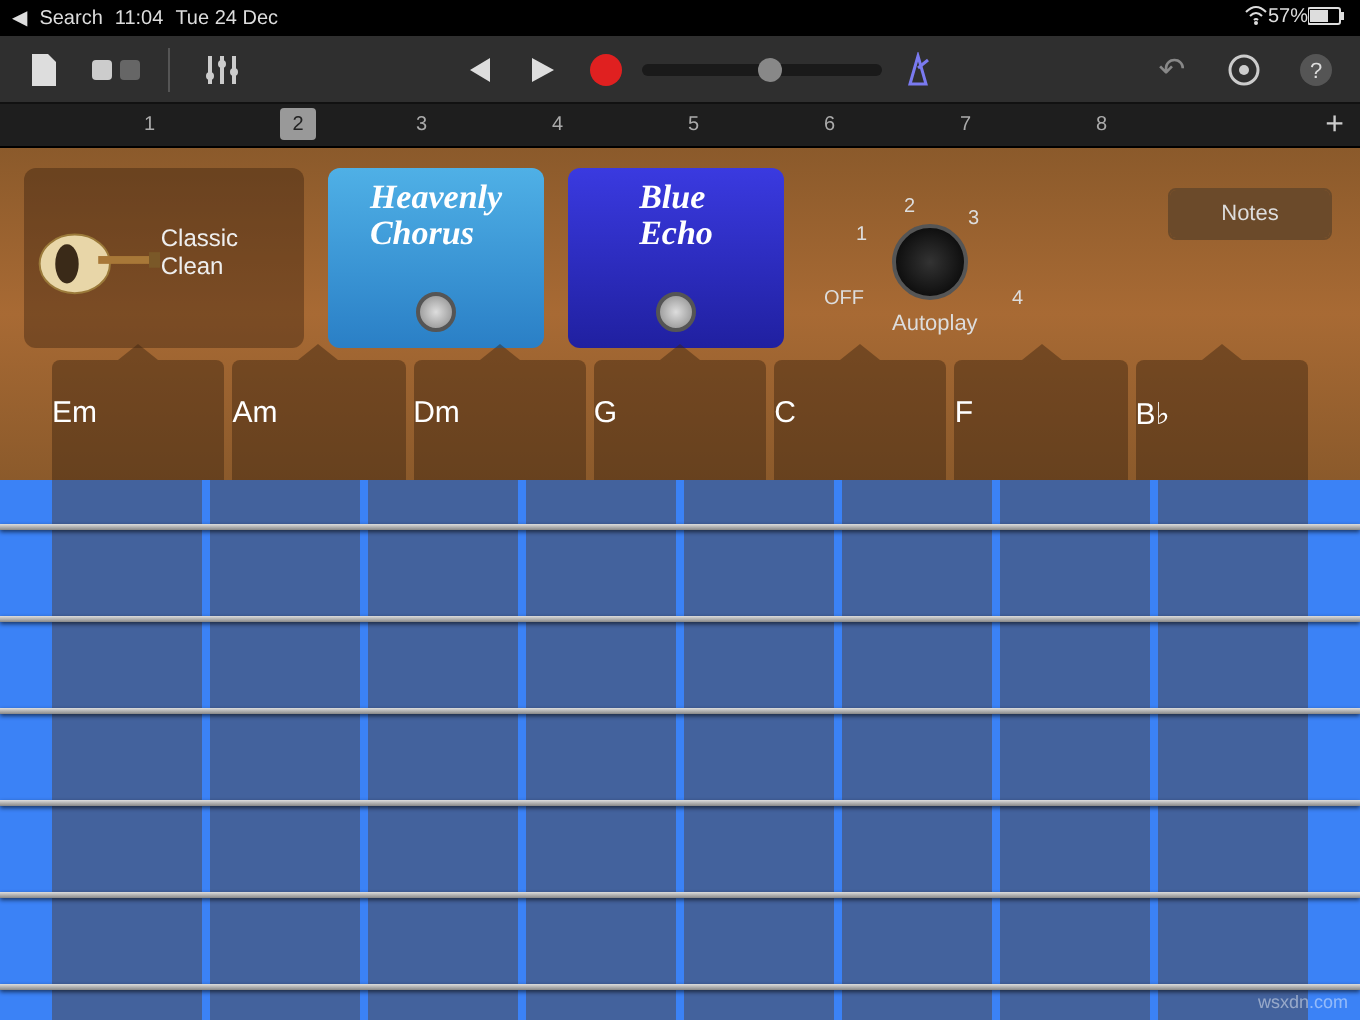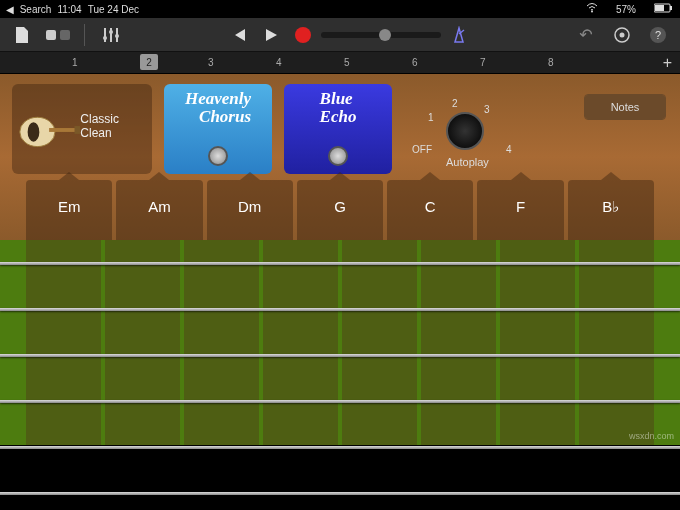--- a/index.html
+++ b/index.html
@@ -2,21 +2,21 @@
 <html><head>
 <meta charset="utf-8">
 <style>
   * { box-sizing: border-box; margin: 0; padding: 0; }
   html, body { width: 680px; height: 510px; overflow: hidden; font-family: -apple-system, Helvetica, Arial, sans-serif; background:#000; }
   
   
   .statusbar { height:18px; background:#000; color:#ddd; display:flex; align-items:center; font-size:10px; padding:0 6px; }
   .statusbar .left { display:flex; align-items:center; gap:6px; }
   .statusbar .center { flex:1; }
-  .statusbar .right { display:flex; align-items:center; gap:18px; }
+  .statusbar .right { display:flex; align-items:flex-start; gap:0; }
   
   
   .toolbar { height:34px; background:#2f2f2f; display:flex; align-items:center; padding:0 8px; justify-content:space-between; border-bottom:1px solid #111; }
   .tb-left, .tb-center, .tb-right { display:flex; align-items:center; gap:8px; }
   .tb-btn { width:28px; height:24px; display:flex; align-items:center; justify-content:center; color:#ccc; }
   .tb-divider { width:1px; height:22px; background:#555; margin:0 4px; }
   .tb-center .play-track { display:flex; align-items:center; gap:4px; }
   .rec-btn { width:16px; height:16px; background:#e02020; border-radius:50%; }
   .seek-track { width:120px; height:6px; background:#1a1a1a; border-radius:3px; position:relative; }
   .seek-knob { position:absolute; top:-3px; left:58px; width:12px; height:12px; background:#888; border-radius:50%; }
@@ -53,25 +53,25 @@
   .ac-label{ position:absolute; left:36px; top:70px; font-size:11px; }
   
   
   .seg { position:absolute; right:14px; top:20px; width:82px; border:1px solid #6b4a2a; border-radius:4px; overflow:hidden; font-size:11px; }
   .seg div { height:24px; display:flex; align-items:center; justify-content:center; color:#ddd; }
   .seg .active { background:#c98a3a; color:#332; }
   .seg .inactive { background:#6b4a2a; }
   
   
   .chord-header { position:absolute; bottom:0; left:0; right:0; height:60px; display:flex; padding:0 24px 0 24px; }
-  .chord-col { flex:1; margin:0 2px; background:rgba(60,35,15,0.45); color:#fff; font-size:15px; display:flex; align-items:flex-start; justify-content:center; padding-top:18px; border-radius:4px 4px 0 0; position:relative; }
+  .chord-col { flex:1; margin:0 2px; background:rgba(60,35,15,0.45); color:#fff; font-size:15px; display:flex; align-items:flex-start; justify-content:flex-start; padding-top:18px; border-radius:4px 4px 0 0; position:relative; }
   .chord-col::before { content:""; position:absolute; top:-8px; left:50%; transform:translateX(-50%); width:0; height:0; border-left:10px solid transparent; border-right:10px solid transparent; border-bottom:8px solid rgba(60,35,15,0.45); }
   
   
-  .fretboard { height:205px; background:#4d7c0f; position:relative; padding:0 24px; }
+  .fretboard { height:270px; background:#3b82f6; position:relative; padding:0 24px; }
   .columns { position:absolute; top:0; bottom:0; left:24px; right:24px; display:flex; }
   .col { flex:1; margin:0 2px; background:rgba(80,50,25,0.4); }
   .string { position:absolute; left:0; right:0; height:3px; background:linear-gradient(#ddd,#888); box-shadow:0 1px 2px rgba(0,0,0,0.6); }
   
   .watermark { position:absolute; right:6px; bottom:4px; color:rgba(255,255,255,0.45); font-size:9px; }
 </style>
 </head>
 <body>
 
 <div class="statusbar">
@@ -186,21 +186,21 @@
     <svg width="70" height="46" viewBox="0 0 70 46">
       <ellipse cx="26" cy="26" rx="18" ry="15" fill="#e8d6a8" stroke="#9b7a3a"></ellipse>
       <ellipse cx="22" cy="26" rx="6" ry="10" fill="#3a2a18"></ellipse>
       <rect x="38" y="22" width="28" height="4" fill="#a87838"></rect>
       <rect x="64" y="20" width="6" height="8" fill="#7a5828"></rect>
     </svg>
     <span>Classic Clean</span>
   </div>
 
   <div class="pedal chorus">
-    <div style="text-align:right;line-height:1.05">
+    <div style="text-align:left;line-height:1.05">
       <div>Heavenly</div>
       <div>Chorus</div>
     </div>
     <div class="footswitch"></div>
   </div>
 
   <div class="pedal echo">
     <div style="line-height:1.05">
       <div>Blue</div>
       <div>Echo</div>

